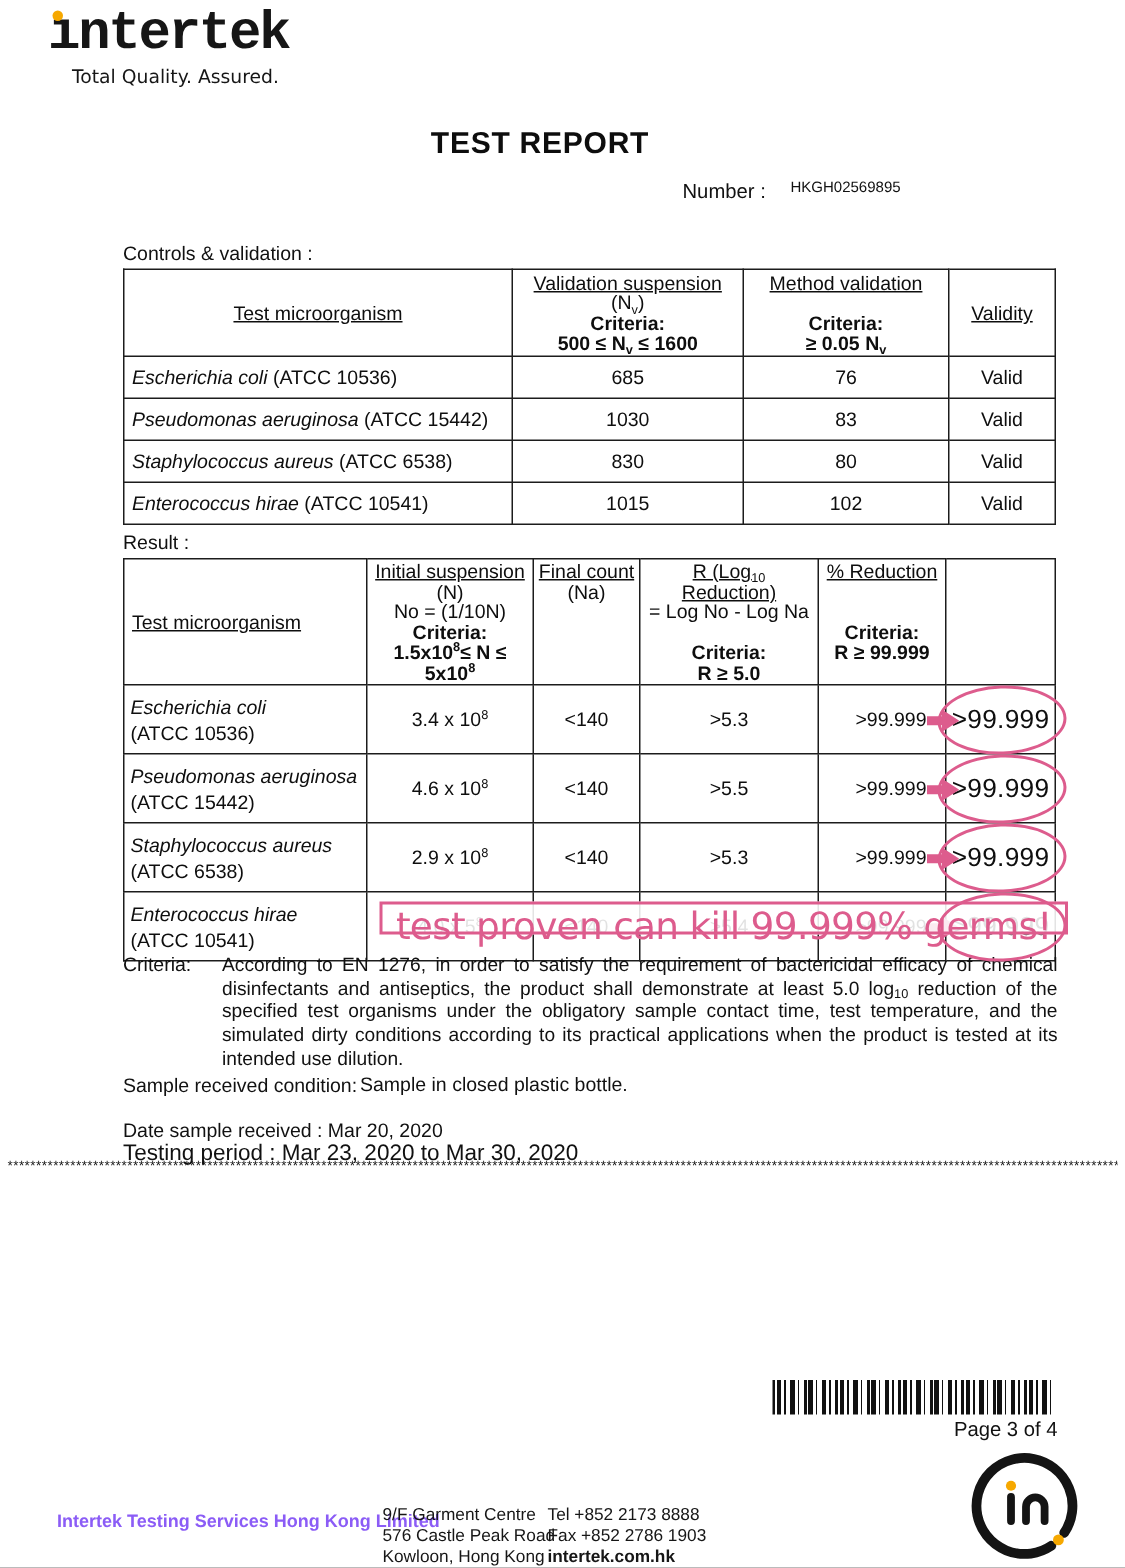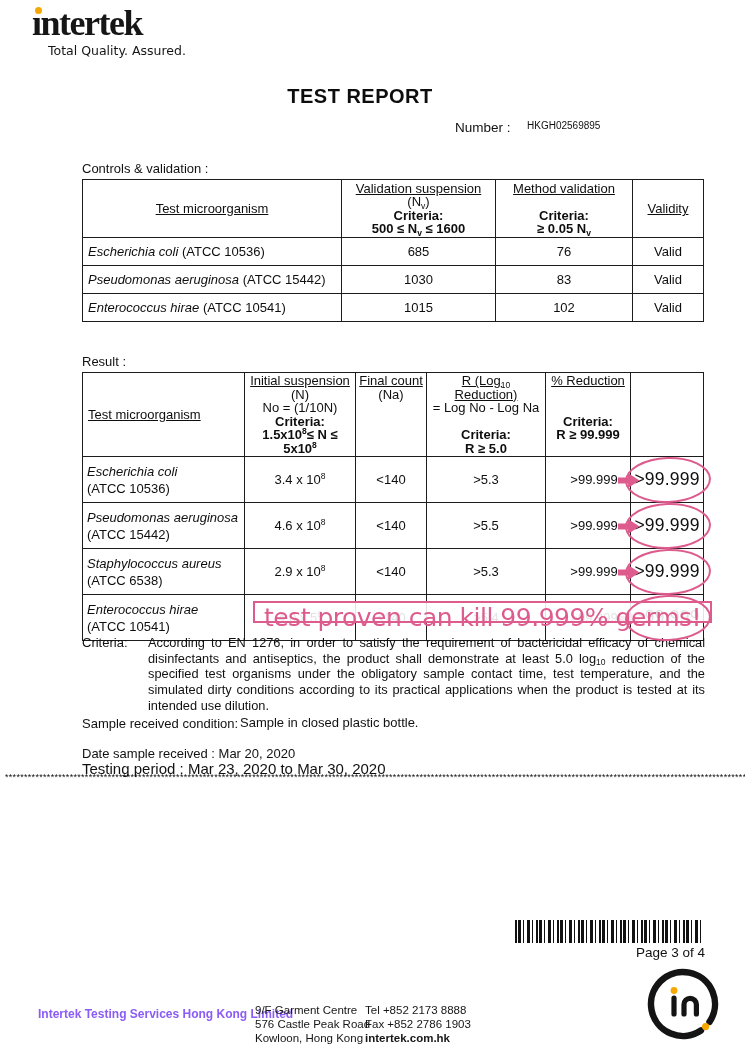--- a/index.html
+++ b/index.html
@@ -5,21 +5,21 @@
   * { margin:0; padding:0; box-sizing:border-box; }
   html,body { background:#888; }
   body { font-family:"Liberation Sans", sans-serif; }
   .page {
     position:relative; width:750px; height:1045px; margin:0 auto;
     background:#ffffff; color:#111; overflow:hidden;
     font-family:"Liberation Sans", sans-serif;
   }
   
   .brand { position:absolute; left:32px; top:4px; }
-  .brand-word { font-family:Liberation Serif, serif; font-weight:bold; font-size:36px; letter-spacing:-1.5px; color:#161616; line-height:38px; position:relative; display:inline-block; }
+  .brand-word { font-family:Liberation Mono, monospace; font-weight:bold; font-size:36px; letter-spacing:-1.5px; color:#161616; line-height:38px; position:relative; display:inline-block; }
   .logo-dot { position:absolute; width:7px; height:7px; border-radius:50%; background:var(--yellow); left:3px; top:3px; }
   .brand-tagline { font-family:"DejaVu Sans", sans-serif; font-weight:normal; font-size:12.5px; color:#161616; margin-top:1px; margin-left:16px; }
   
   .title { position:absolute; top:85px; left:0; width:720px; text-align:center; font-size:20px; font-weight:bold; letter-spacing:0.5px; color:#0d0d0d; }
   .number-label { position:absolute; left:455px; top:120px; font-size:13.5px; }
   .number-value { position:absolute; left:527px; top:120px; font-size:10px; }
   
   .sec-label { position:absolute; left:82px; font-size:13px; color:#111; }
   
   table.rep { position:absolute; left:82px; border-collapse:collapse; table-layout:fixed; font-size:13px; color:#0e0e0e; }
@@ -120,20 +120,26 @@
       <td>76</td>
       <td>Valid</td>
     </tr>
     <tr>
       <td class="left"><span class="it">Pseudomonas aeruginosa</span><span> (ATCC 15442)</span></td>
       <td>1030</td>
       <td>83</td>
       <td>Valid</td>
     </tr>
     <tr>
+      <td class="left"><span class="it">Staphylococcus aureus</span><span> (ATCC 6538)</span></td>
+      <td>830</td>
+      <td>80</td>
+      <td>Valid</td>
+    </tr>
+    <tr>
       <td class="left"><span class="it">Enterococcus hirae</span><span> (ATCC 10541)</span></td>
       <td>1015</td>
       <td>102</td>
       <td>Valid</td>
     </tr>
   </tbody>
     </table>
 
   <div class="sec-label" style="top:354px">Result :</div>
 

